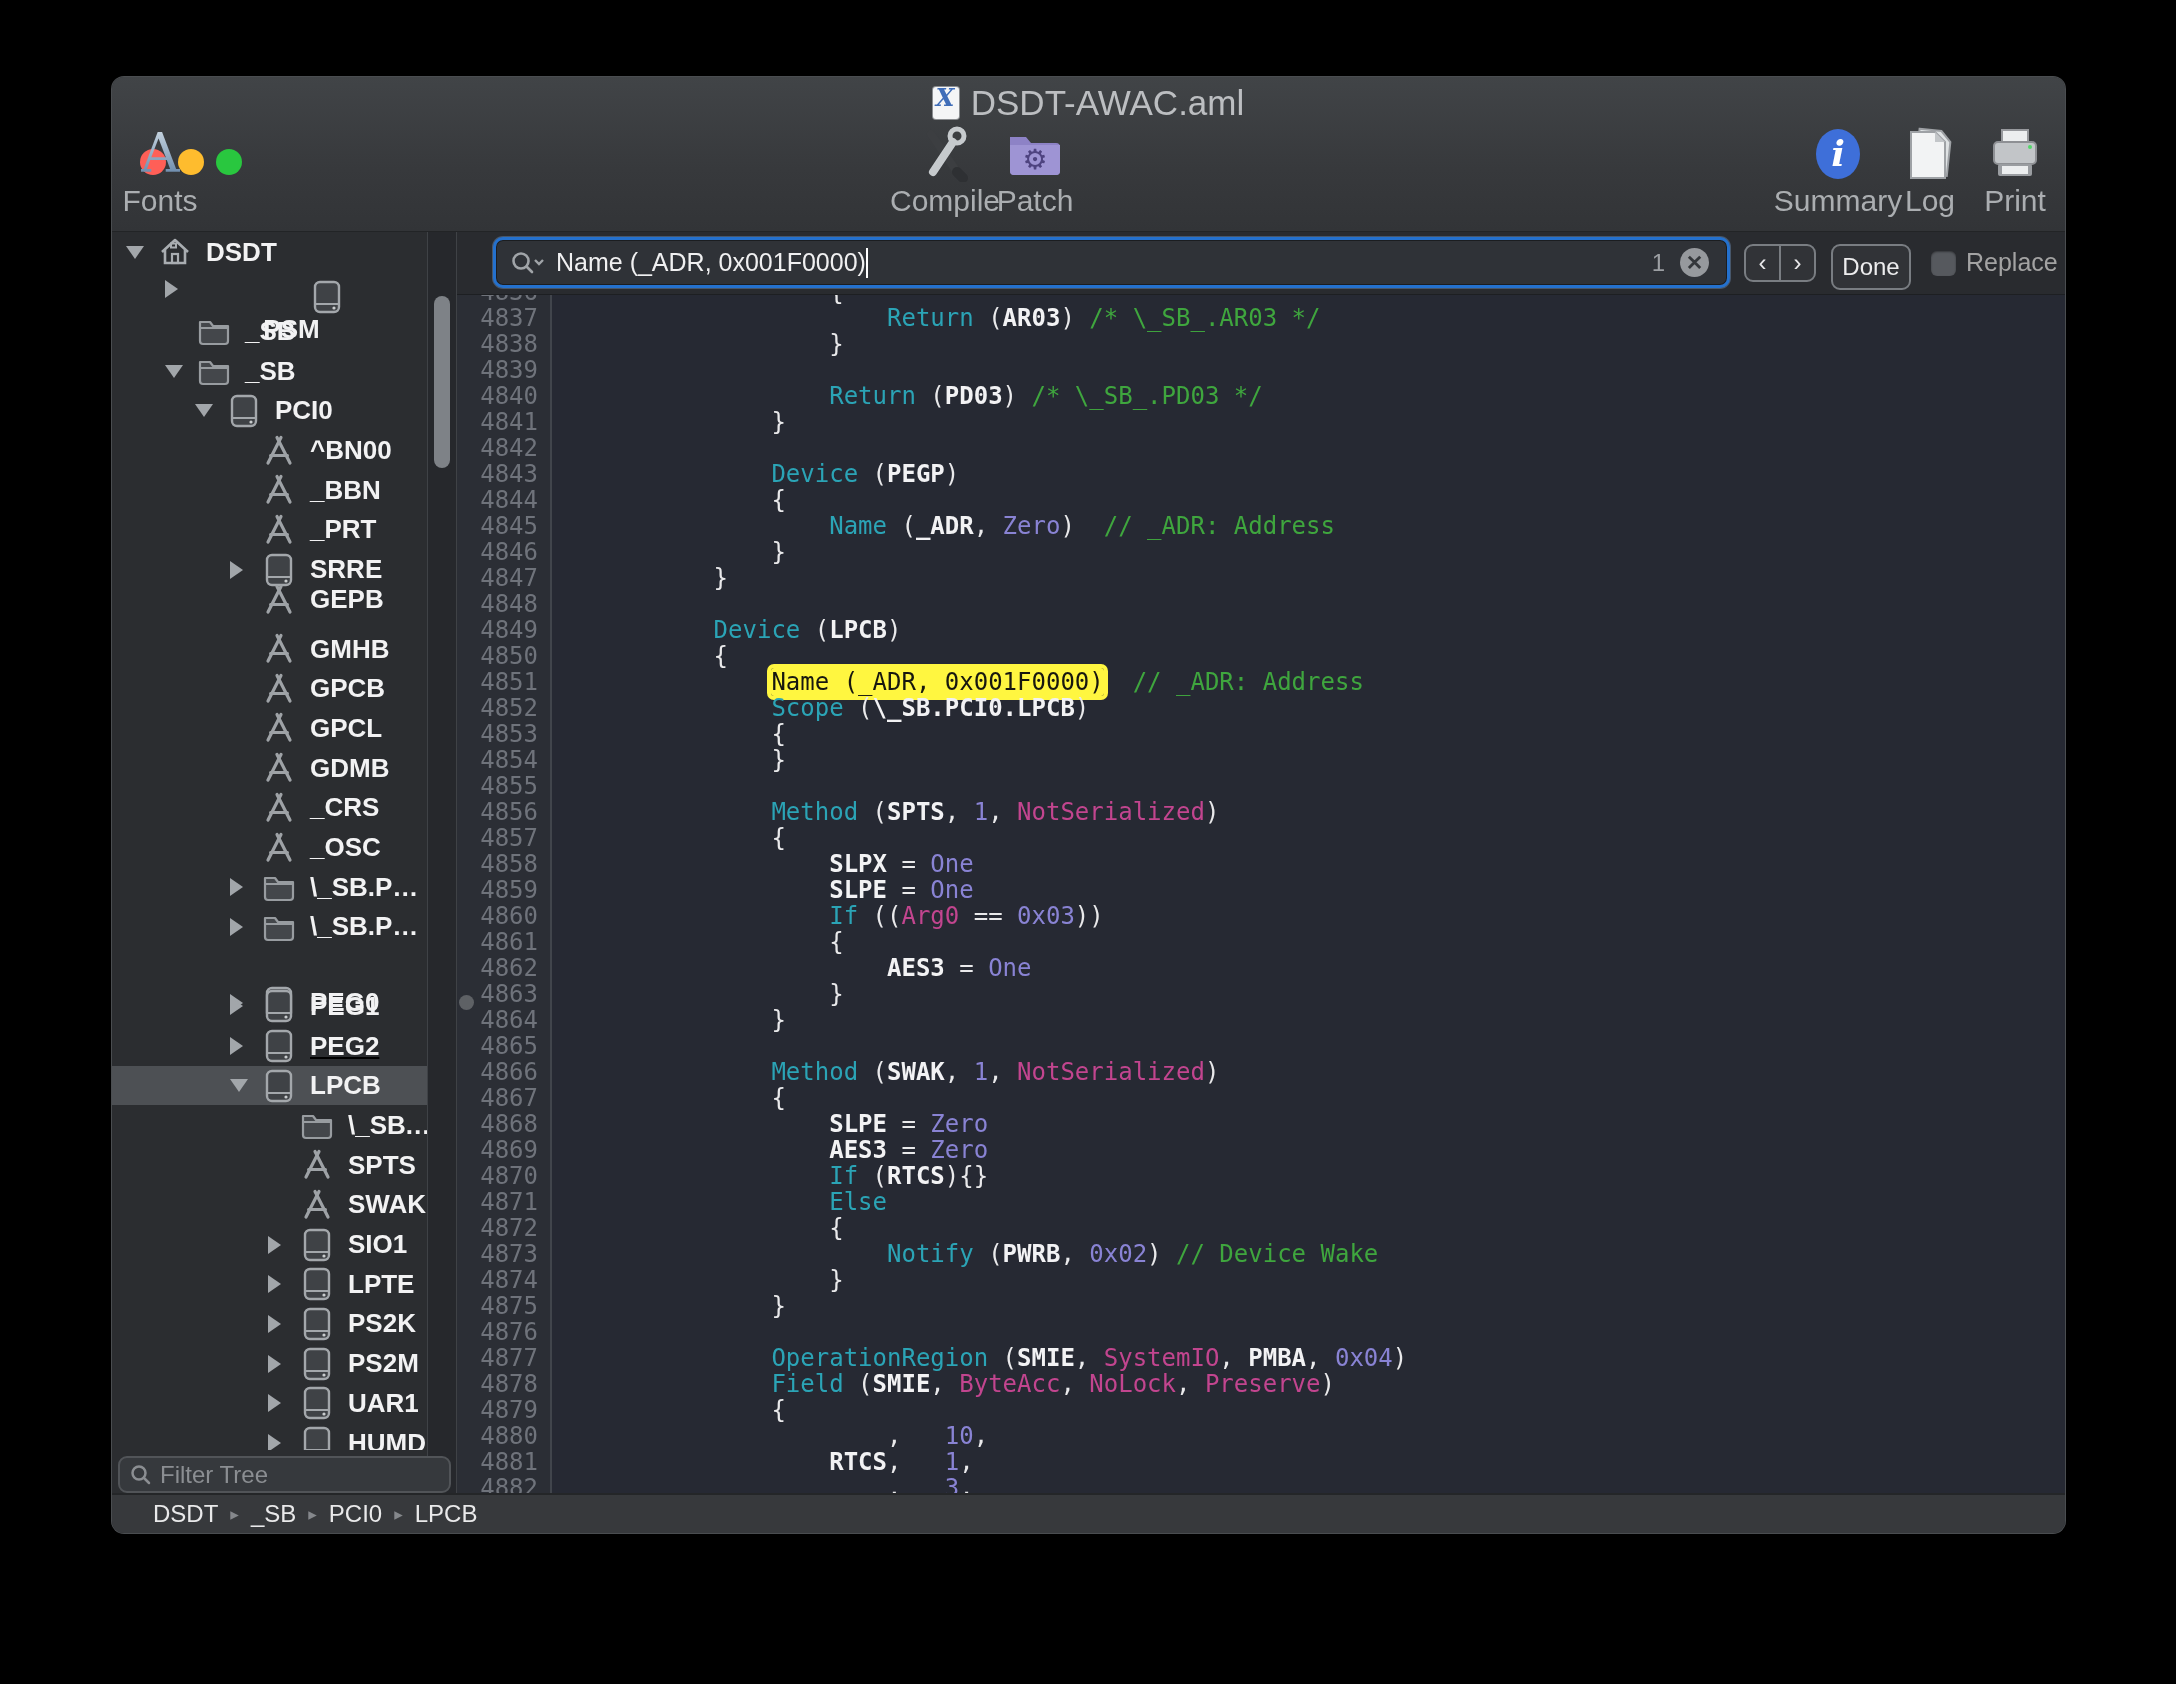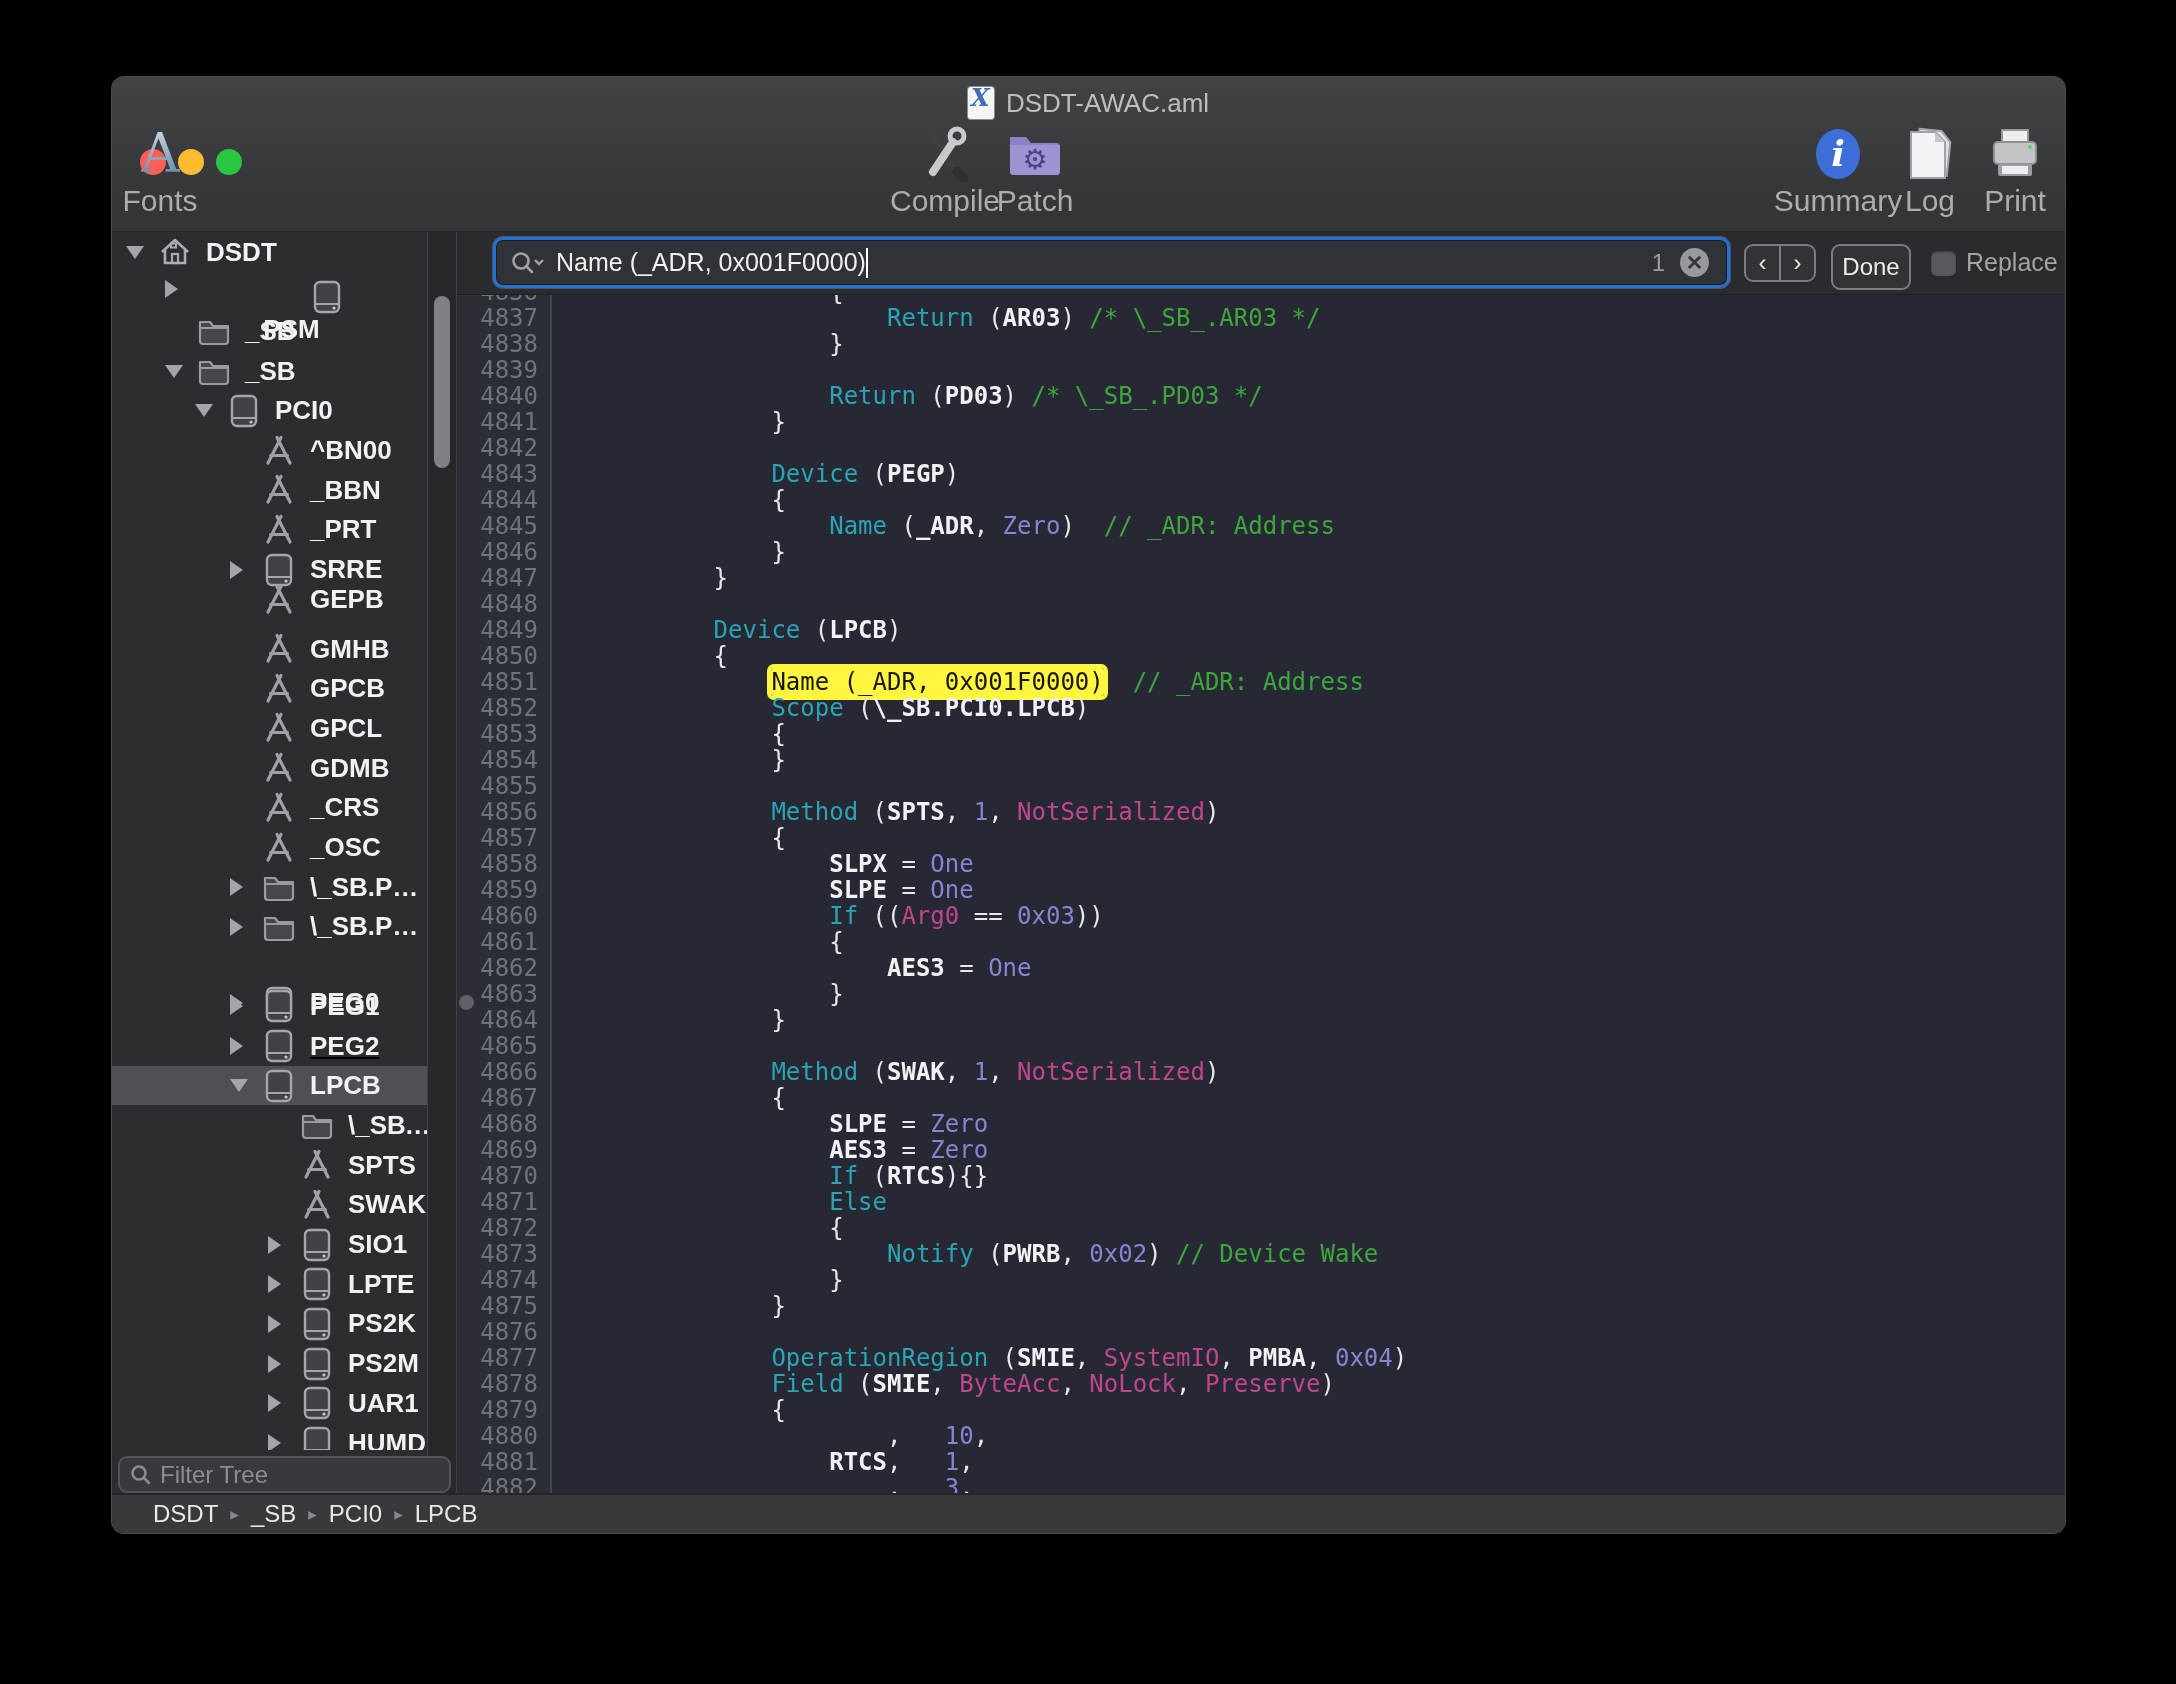--- a/index.html
+++ b/index.html
@@ -8,21 +8,21 @@
   .window{position:absolute;left:112px;top:77px;width:1953px;height:1456px;border-radius:12px;
     background:#2B2D30;overflow:hidden;box-shadow:0 0 0 1px #4a4d50,0 22px 60px rgba(0,0,0,.7);}
   
   .titlebar{position:absolute;left:0;top:0;right:0;height:155px;
     background:linear-gradient(#414447,#37393c 60%,#323437);border-bottom:1px solid #222426;}
   .lights{position:absolute;left:28px;top:85px;}
   .light{position:absolute;width:26px;height:26px;border-radius:50%;top:-13px;}
   .title-row{position:absolute;left:0;right:0;top:9px;height:34px;display:flex;align-items:center;justify-content:center;gap:12px;}
   .title-row .doc{width:26px;height:32px;background:#f4f5f6;border-radius:3px;position:relative;overflow:hidden;box-shadow:0 0 0 1px #8a8d90;}
   .title-row .doc span{position:absolute;left:3px;top:-4px;font-family:"DejaVu Serif",serif;font-style:italic;font-weight:bold;color:#3f6db8;font-size:24px;}
-  .title-text{font-size:26px;color:#bcbec1;}
+  .title-text{font-size:35px;color:#bcbec1;}
   .tb-btn{position:absolute;top:48px;width:130px;display:flex;flex-direction:column;align-items:center;gap:6px;}
   .tb-btn .ic{height:58px;display:flex;align-items:center;justify-content:center;}
   .tb-btn .lbl{font-size:30px;color:#abaeb1;line-height:23px;}
   .fonts-a{font-family:"DejaVu Serif",serif;font-size:54px;line-height:54px;
     background:linear-gradient(#cdd9e3,#5e80a5);-webkit-background-clip:text;background-clip:text;color:transparent;}
   
   .editor-pane{position:absolute;left:345px;top:155px;width:1608px;height:1261px;background:#262933;}
   .find-bar{position:absolute;left:0;top:0;right:0;height:63px;background:#292b2f;border-bottom:1px solid #1d1f22;}
   .search-field{position:absolute;left:36px;top:5px;width:1237px;height:51px;border-radius:10px;
     background:#2f3237;border:3px solid #2471ce;box-shadow:0 0 0 1px rgba(130,170,220,.35), inset 0 0 0 1px #1b1d20;

